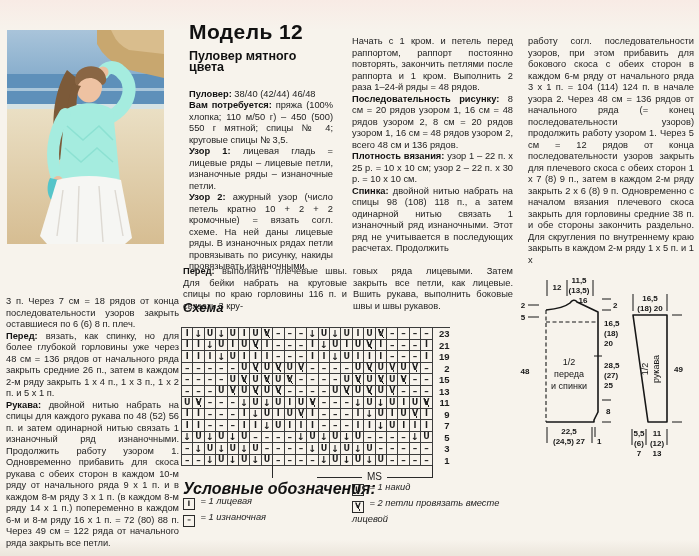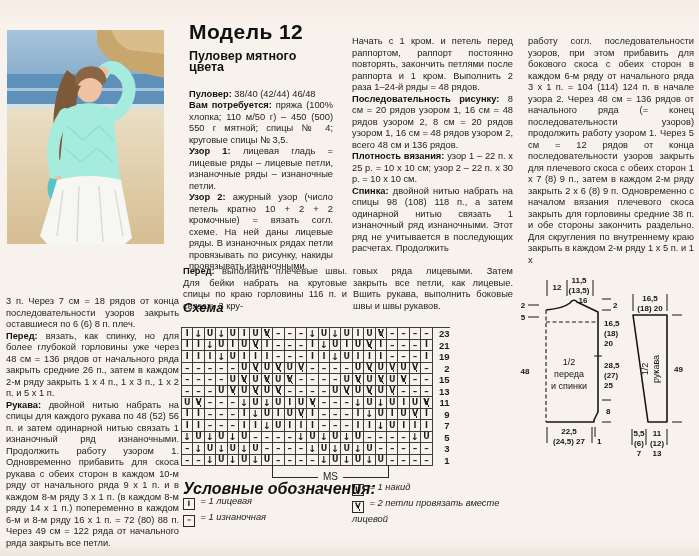--- a/index.html
+++ b/index.html
@@ -34,21 +34,21 @@
          border-top:1px solid #3c3c3c;border-left:1px solid #3c3c3c;}
   .cell{border-right:1px solid #3c3c3c;border-bottom:1px solid #3c3c3c;display:flex;align-items:center;justify-content:center;
         font-family:"DejaVu Sans",sans-serif;font-weight:bold;font-size:8px;position:relative;color:#1d1d1d;}
   .cell.sym-s{font-size:9.5px;}
   .cell.sym-p{font-size:9px;}
   .sym-t::after{content:"";position:absolute;left:2px;right:2px;top:1px;bottom:1px;
         background:linear-gradient(62deg,transparent 46%,#222 46%,#222 56%,transparent 56%);}
   .rownum{display:flex;align-items:center;justify-content:flex-end;font-family:"Liberation Sans",sans-serif;
         font-weight:bold;font-size:9.5px;padding-left:2px;color:#1d1d1d;}
   .ms-bracket{position:absolute;left:272px;top:465px;width:115px;height:13px;
-        border-left:1.3px solid #2a2a2a;border-right:1.3px solid #2a2a2a;display:flex;align-items:flex-end;}
+        border-left:1.3px solid #2a2a2a;border-right:1.3px solid #2a2a2a;display:flex;align-items:flex-end;padding-left:44px;}
   .ms-line{flex:1;border-bottom:1.3px solid #2a2a2a;}
   .ms-label{font-size:10px;line-height:8px;padding:0 5px;position:relative;bottom:-3px;color:#1d1d1d;}
 
   
   .legend-head{position:absolute;left:183px;top:480px;font-size:16px;font-weight:bold;font-style:italic;color:#111;}
   .leg-col{position:absolute;font-size:9.3px;font-style:italic;line-height:12.5px;text-align:left;}
   #legL{left:183px;top:495px;width:150px;}
   #legM{left:352px;top:481px;width:158px;}
   #legR{left:508px;top:477px;width:190px;}
   .leg-item{margin-bottom:1px;}

